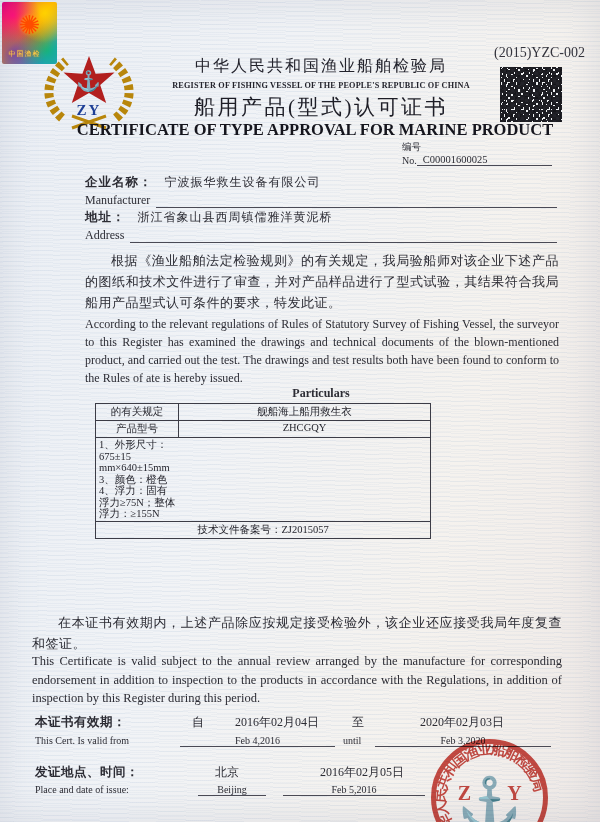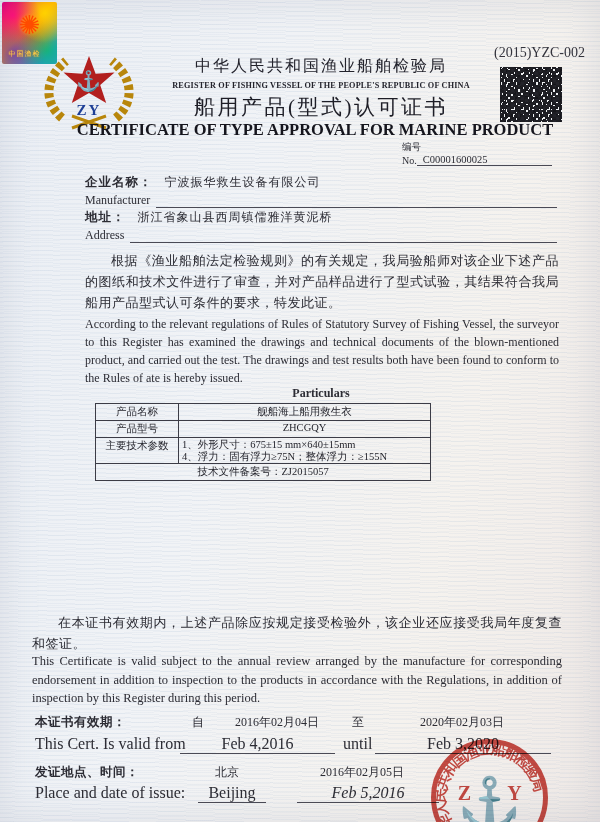--- a/index.html
+++ b/index.html
@@ -66,21 +66,21 @@
   .ptable{width:334px;border:1px solid #3c3c46;font-size:10.5px;color:#26262e;}
   .trow{display:grid;grid-template-columns:83px 1fr;border-bottom:1px solid #3c3c46;}
   .trow:last-child{border-bottom:none;}
   .tc{padding:1px 3px;text-align:center;}
   .tc-l{border-right:1px solid #3c3c46;}
   .params div{line-height:11.5px;text-align:left;}
   .trow-file{display:block;text-align:center;padding:1px 0;}
   
   .brow{font-size:12px;}
   .b-lab{font-size:12.5px;font-weight:bold;letter-spacing:.5px;}
-  .b-en{font-size:16px;}
+  .b-en{font-size:10px;}
   
   .seal{opacity:.88;mix-blend-mode:multiply;}
 </style>
 </head>
 <body>
 
 <div class="page">
 
   <div class="abs holo" style="left:2px;top:2px;">
     <div class="holo-emblem">✺</div>
@@ -134,31 +134,31 @@
     </div>
   </div>
 
   <div class="abs para-cn" style="left:85px;top:250px;width:474px;">根据《渔业船舶法定检验规则》的有关规定，我局验船师对该企业下述产品的图纸和技术文件进行了审查，并对产品样品进行了型式试验，其结果符合我局船用产品型式认可条件的要求，特发此证。</div>
   <div class="abs para-en" style="left:85px;top:315px;width:474px;">According to the relevant regulations of Rules of Statutory Survey of Fishing Vessel, the surveyor to this Register has examined the drawings and technical documents of the blown-mentioned product, and carried out the test.  The drawings and test results both have been found to conform to the Rules of ate is hereby issued.</div>
 
   <div class="abs ctr part-en" style="left:85px;top:386px;width:472px;">Particulars</div>
 
   <div class="abs ptable" style="left:95px;top:403px;">
     <div class="trow">
-      <div class="tc tc-l">产品名称</div>
+      <div class="tc tc-l">的有关规定</div>
       <div class="tc">舰船海上船用救生衣</div>
     </div>
     <div class="trow">
       <div class="tc tc-l">产品型号</div>
       <div class="tc">ZHCGQY</div>
     </div>
     <div class="trow">
-      <div class="tc tc-l">主要技术参数</div>
       <div class="tc params">
         <div>1、外形尺寸：675±15 mm×640±15mm</div>
+        <div>3、颜色：橙色</div>
         <div>4、浮力：固有浮力≥75N；整体浮力：≥155N</div>
       </div>
     </div>
     <div class="trow trow-file">技术文件备案号：ZJ2015057</div>
   </div>
 
   <div class="abs para-cn" style="left:32px;top:612px;width:530px;">在本证书有效期内，上述产品除应按规定接受检验外，该企业还应接受我局年度复查和签证。</div>
   <div class="abs para-en2" style="left:32px;top:652px;width:530px;">This Certificate is valid subject to the annual review arranged by the manufacture for corresponding endorsement  in addition to inspection to the products in accordance with the Regulations, in addition of inspection by this  Register during this period.</div>
 
   <div class="abs brow" style="left:0;top:714px;width:600px;">
@@ -178,21 +178,21 @@
 
   <div class="abs brow" style="left:0;top:764px;width:600px;">
     <span class="abs b-lab" style="left:35px;">发证地点、时间：</span>
     <span class="abs" style="left:215px;">北京</span>
     <span class="abs" style="left:320px;">2016年02月05日</span>
   </div>
 
   <div class="abs b-en" style="left:0;top:784px;width:600px;height:20px;">
     <span class="abs" style="left:35px;">Place and date of issue:</span>
     <span class="abs uline ctr" style="left:198px;width:68px;">Beijing</span>
-    <span class="abs uline ctr" style="left:297px;width:142px;font-style:italic;">Feb 5,2016</span>
+    <span class="abs uline ctr" style="left:283px;width:142px;">Feb 5,2016</span>
   </div>
 
   <svg class="abs seal" style="left:417px;top:725px;" width="145" height="145" viewBox="-72.5 -72.5 145 145">
     <defs>
       <path id="sealArc" d="M -41,20 A 45,45 0 1 1 41,20" fill="none"></path>
     </defs>
     <circle cx="0" cy="0" r="56" fill="none" stroke="#c5352d" stroke-width="5"></circle>
     <g transform="rotate(-28)">
       <text font-size="14.5" fill="#c5352d" font-weight="bold">
         <textPath href="#sealArc" startOffset="0" textLength="176" lengthAdjust="spacing">中华人民共和国渔业船舶检验局</textPath>

